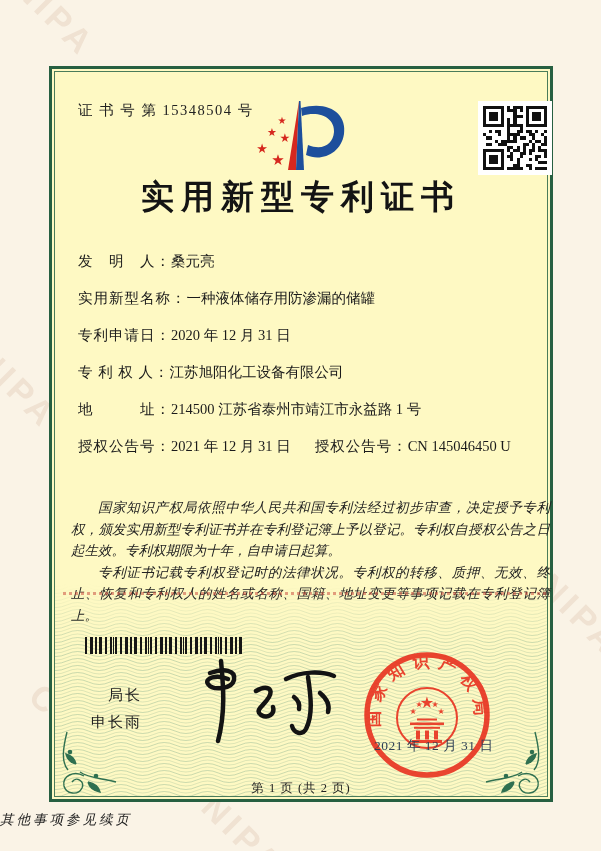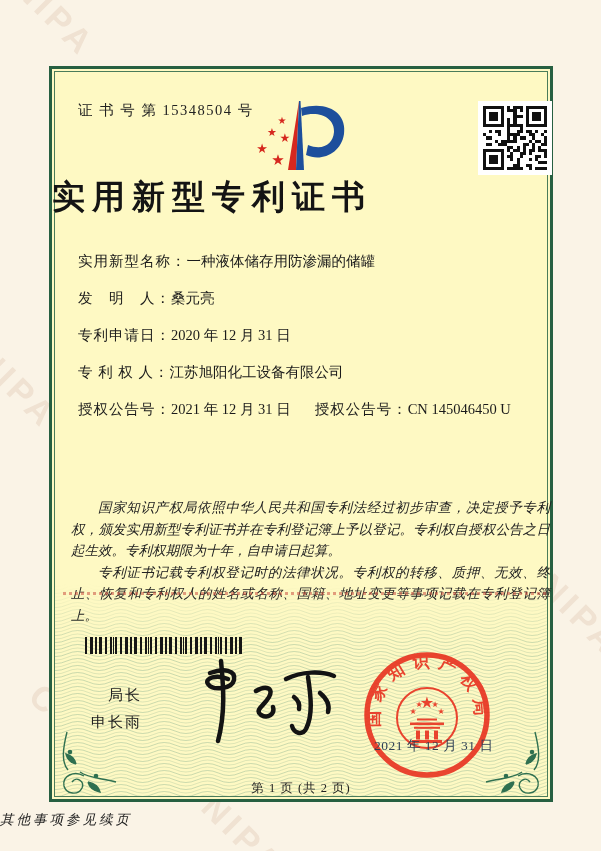--- a/index.html
+++ b/index.html
@@ -24,21 +24,21 @@
   .cert-no{
     position:absolute;top:32px;left:26px;font-size:14.5px;letter-spacing:1.5px;color:#222;
   }
   .logo{position:absolute;top:28px;left:199px;width:104px;height:86px;}
   .qr{
     position:absolute;top:32px;left:426px;width:64px;height:64px;
     background:#ffffff;padding:5px;
   }
   .qr svg{width:100%;height:100%;display:block;}
   .doc-title{
-    position:absolute;top:106px;left:0;width:100%;
+    position:absolute;top:106px;left:0;width:100%;text-align:center;
     font-size:33px;letter-spacing:7px;color:#141414;font-weight:600;
   }
   .fields{position:absolute;top:183px;left:26px;right:22px;}
   .field{height:21px;margin-bottom:16px;font-size:14.5px;white-space:nowrap;}
   .flabel{letter-spacing:1px;color:#1b1b1b;}
   .fvalue{color:#1b1b1b;}
   .fpair2{margin-left:24px;}
   .body-text{
     position:absolute;top:428px;left:19px;width:479px;
     font-size:13.5px;line-height:21.5px;text-align:justify;
@@ -244,30 +244,33 @@
         <rect x="0" y="14" width="7" height="7" fill="#111"></rect>
         <rect x="1" y="15" width="5" height="5" fill="#fff"></rect>
         <rect x="2" y="16" width="3" height="3" fill="#111"></rect>
       </svg>
   </div>
 
   <div class="doc-title">实用新型专利证书</div>
 
   <div class="fields">
     <div class="field">
+      <span class="flabel">发　明　人：</span><span class="fvalue">桑元亮</span>
+    </div>
+    <div class="field">
       <span class="flabel">实用新型名称：</span><span class="fvalue">一种液体储存用防渗漏的储罐</span>
     </div>
     <div class="field">
-      <span class="flabel">发　明　人：</span><span class="fvalue">桑元亮</span>
-    </div>
-    <div class="field">
       <span class="flabel">专利申请日：</span><span class="fvalue">2020 年 12 月 31 日</span>
     </div>
     <div class="field">
       <span class="flabel">专 利 权 人：</span><span class="fvalue">江苏旭阳化工设备有限公司</span>
+    </div>
+    <div class="field">
+      <span class="flabel">地　　　址：</span><span class="fvalue">214500 江苏省泰州市靖江市永益路 1 号</span>
     </div>
     <div class="field">
       <span class="flabel">授权公告号：</span><span class="fvalue">2021 年 12 月 31 日</span><span class="flabel fpair2">授权公告号：</span><span class="fvalue">CN 145046450 U</span>
     </div>
   </div>
 
   <div class="body-text">
     <p>国家知识产权局依照中华人民共和国专利法经过初步审查，决定授予专利权，颁发实用新型专利证书并在专利登记簿上予以登记。专利权自授权公告之日起生效。专利权期限为十年，自申请日起算。</p>
     <p>专利证书记载专利权登记时的法律状况。专利权的转移、质押、无效、终止、恢复和专利权人的姓名或名称、国籍、地址变更等事项记载在专利登记簿上。</p>
   </div>

